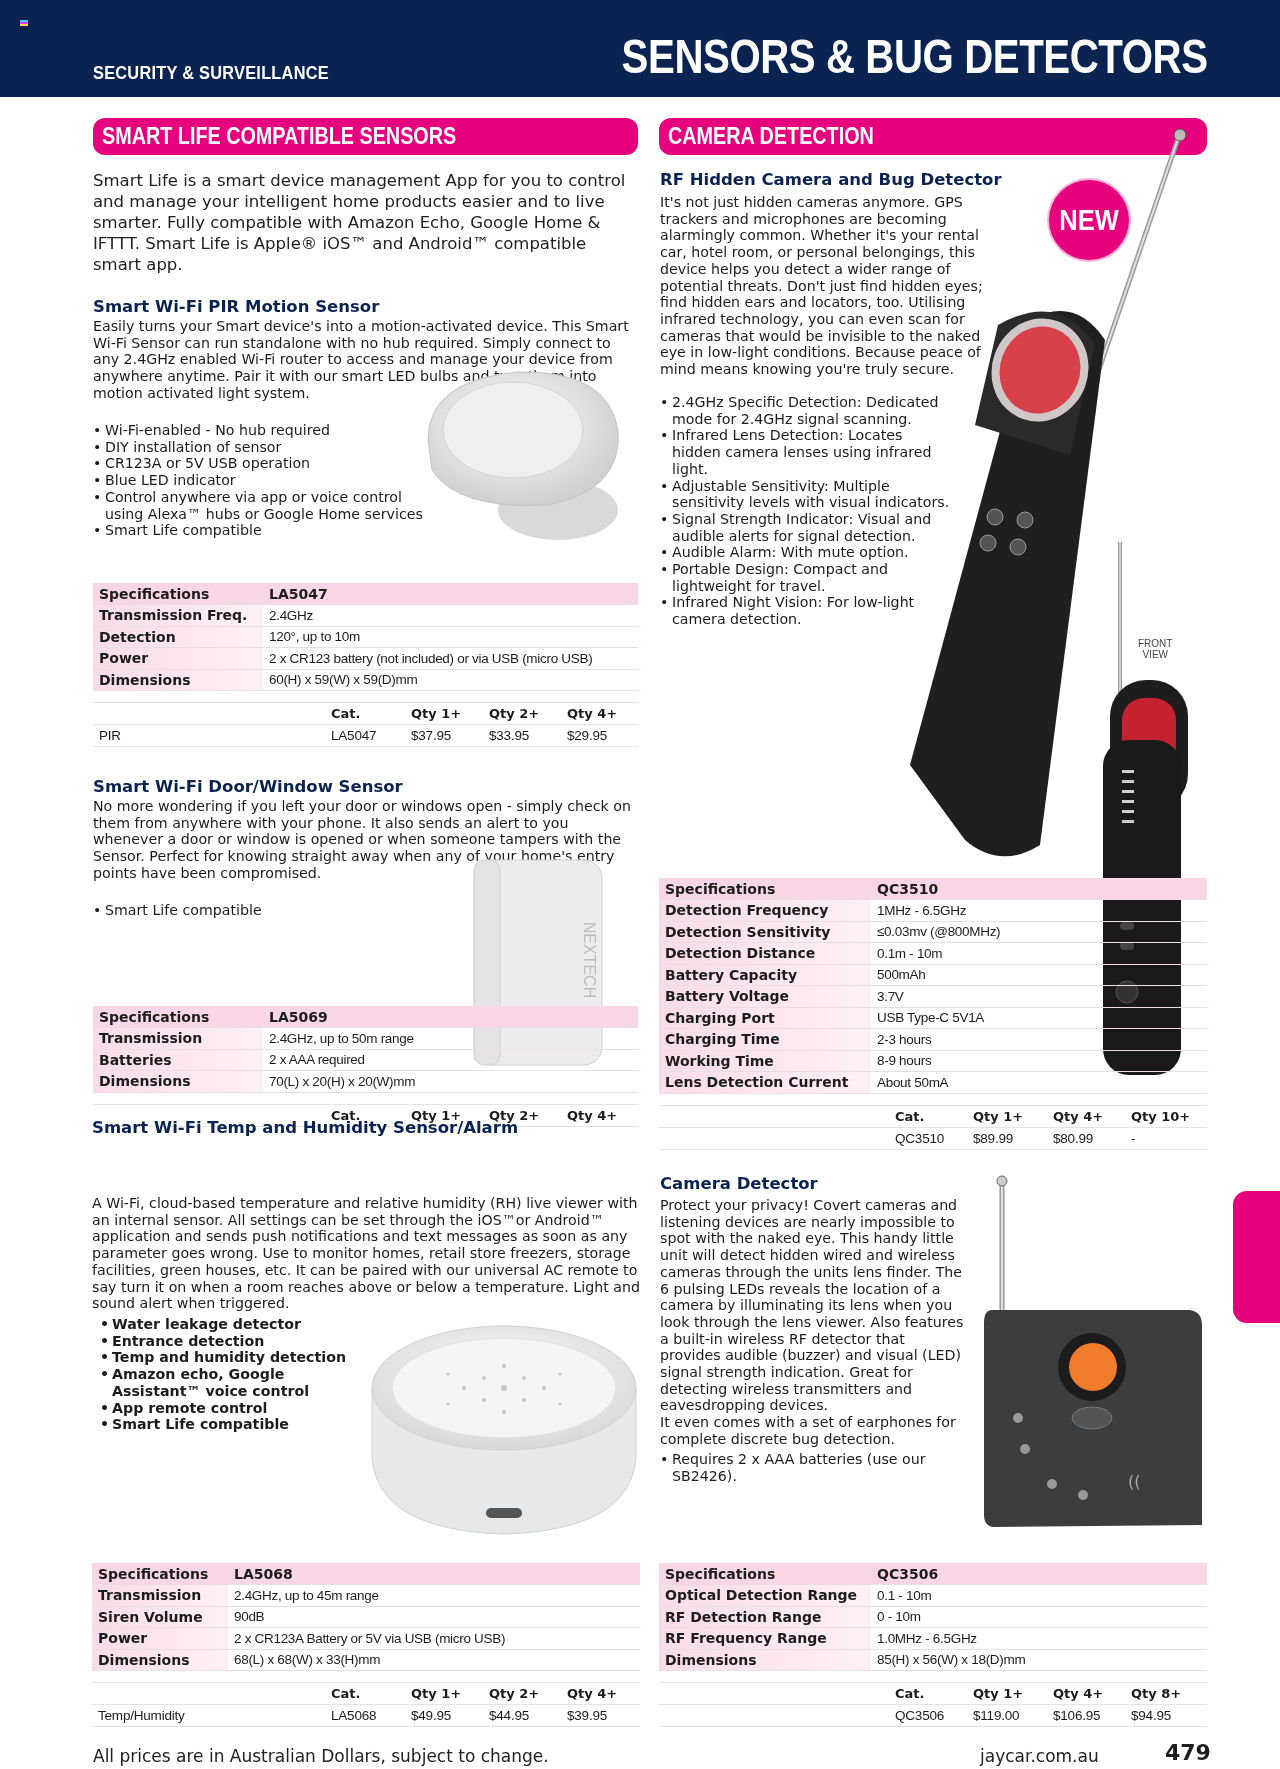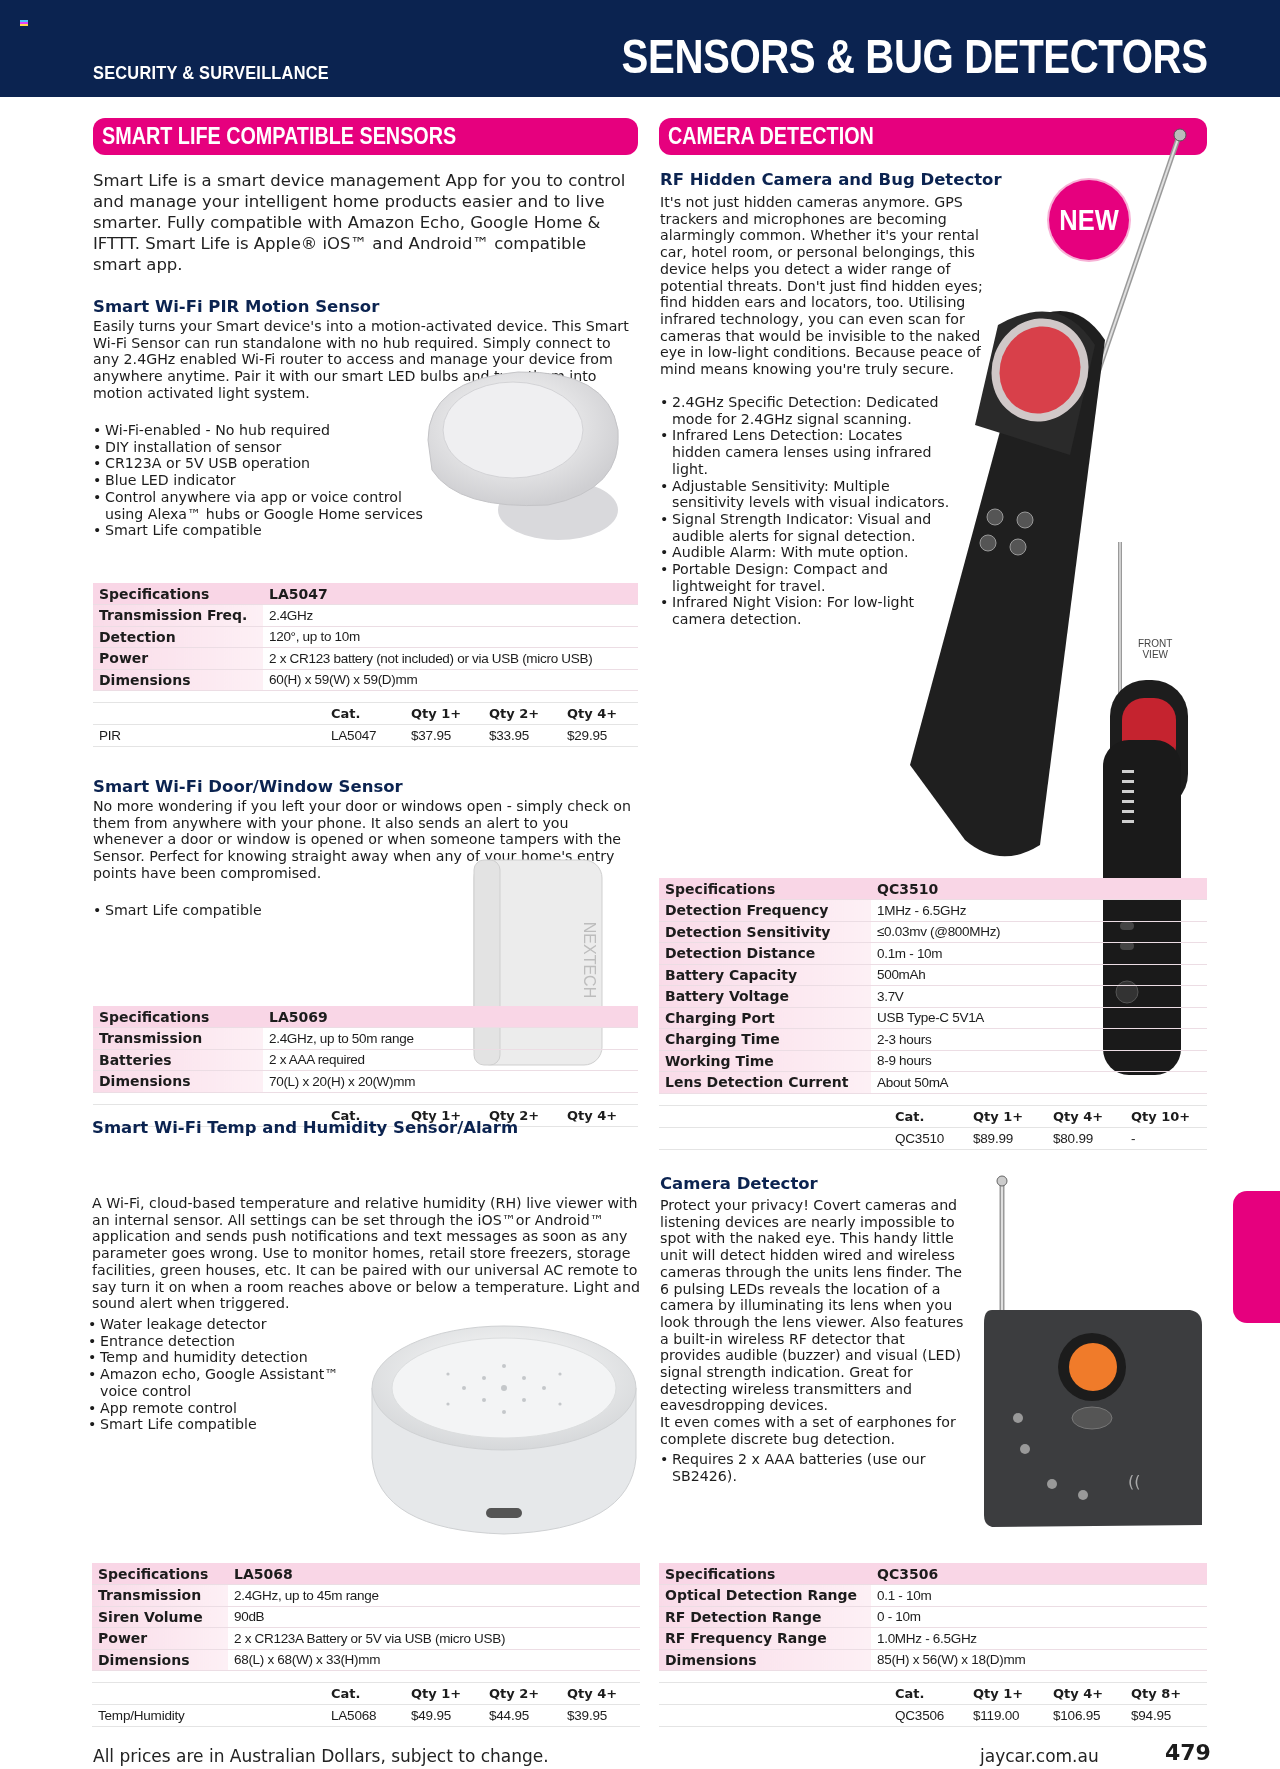--- a/index.html
+++ b/index.html
@@ -174,21 +174,21 @@
         <td style="width:80px">Cat.</td>
         <td style="width:78px">Qty 1+</td>
         <td style="width:78px">Qty 2+</td>
         <td>Qty 4+</td>
       </tr>
 </tbody>
   </table>
 
 <div class="prod-title" style="left:92px; top:1118px;">Smart Wi-Fi Temp and Humidity Sensor/Alarm</div>
 <div class="body-text" style="left:92px; top:1195px; width:550px;">A Wi-Fi, cloud-based temperature and relative humidity (RH) live viewer with an internal sensor. All settings can be set through the iOS™or Android™ application and sends push notifications and text messages as soon as any parameter goes wrong. Use to monitor homes, retail store freezers, storage facilities, green houses, etc. It can be paired with our universal AC remote to say turn it on when a room reaches above or below a temperature. Light and sound alert when triggered.</div>
-<ul class="body-text bullets" style="left:88px; top:1316px; width:270px;">
+<ul class="body-text bullets" style="left:100px; top:1316px; width:270px;font-weight:bold;">
   <li>Water leakage detector</li>
   <li>Entrance detection</li>
   <li>Temp and humidity detection</li>
   <li>Amazon echo, Google Assistant™ voice control</li>
   <li>App remote control</li>
   <li>Smart Life compatible</li>
 </ul>
 <svg class="img" style="left:368px; top:1318px;" width="272" height="220" viewBox="0 0 272 220">
   <defs>
     <radialGradient id="g3" cx="50%" cy="40%" r="60%">

